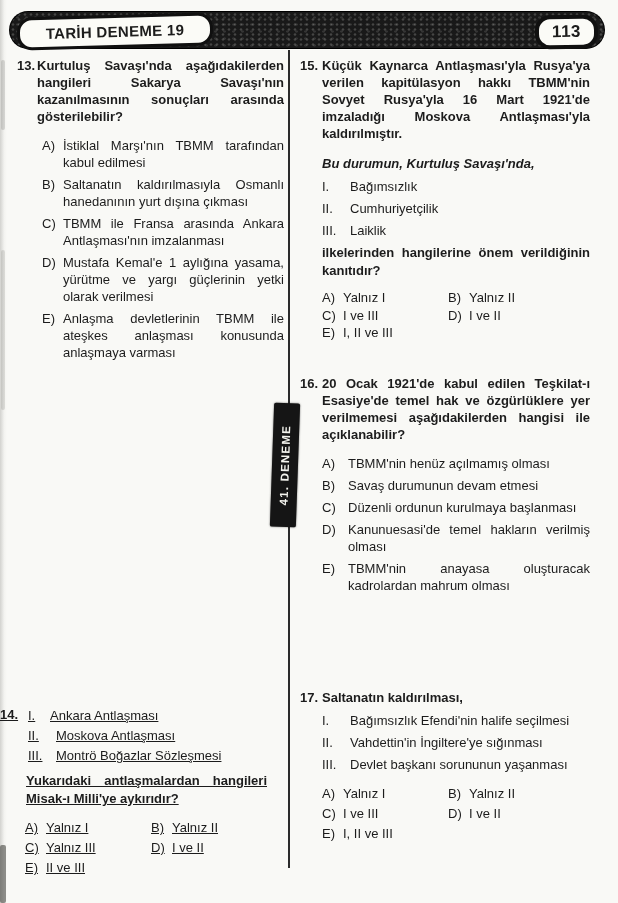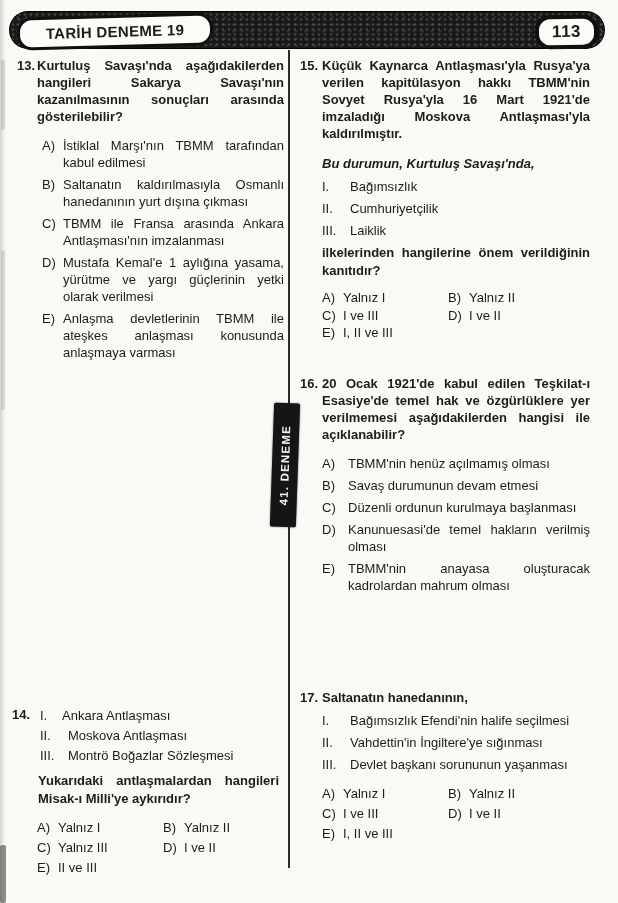--- a/index.html
+++ b/index.html
@@ -75,21 +75,21 @@
   .ocell { display:flex; }
   .ocell .letter { flex:0 0 21px; }
   .ocell.span2 { grid-column:1 / span 2; }
 
   
   .q13 { left:17px; top:57px; width:267px; }
   .q13 .qnum { flex:0 0 20px; }
   .q13 .opts { margin-top:12px; padding-left:25px; }
 
   
-  .q14 { left:12px; top:706px; width:267px; }
+  .q14 { left:0; top:706px; width:267px;text-decoration:underline; }
   .q14 .qnum { flex:0 0 28px; }
   .q14 .items { line-height:20px; }
   .q14 .items .item { padding-left:28px; }
   .q14 .stem2 { margin-top:6px; padding-left:26px; line-height:18px; text-align:justify; }
   .q14 .optgrid { margin-top:10px; padding-left:25px; line-height:20px; }
 
   
   .qr { left:300px; width:290px; }
   .qr .qnum { flex:0 0 22px; }
   .qr .lead { margin-top:13px; padding-left:22px; line-height:18px;font-style:italic; }
@@ -279,21 +279,21 @@
       <div class="opt">
         <span class="letter">E)</span>
         <span class="otext">TBMM'nin anayasa oluşturacak kadrolardan mahrum olması</span>
       </div>
     </div>
   </section>
 
   <section class="q qr q17">
     <div class="qhead">
       <span class="qnum">17.</span>
-      <span class="qtext bold" style="text-align:left;">Saltanatın hanedanının,</span>
+      <span class="qtext bold" style="text-align:left;">Saltanatın kaldırılması,</span>
     </div>
     <div class="items">
       <div class="item">
         <span class="numeral">I.</span>
         <span>Bağımsızlık Efendi'nin halife seçilmesi</span>
       </div>
       <div class="item">
         <span class="numeral">II.</span>
         <span>Vahdettin'in İngiltere'ye sığınması</span>
       </div>

